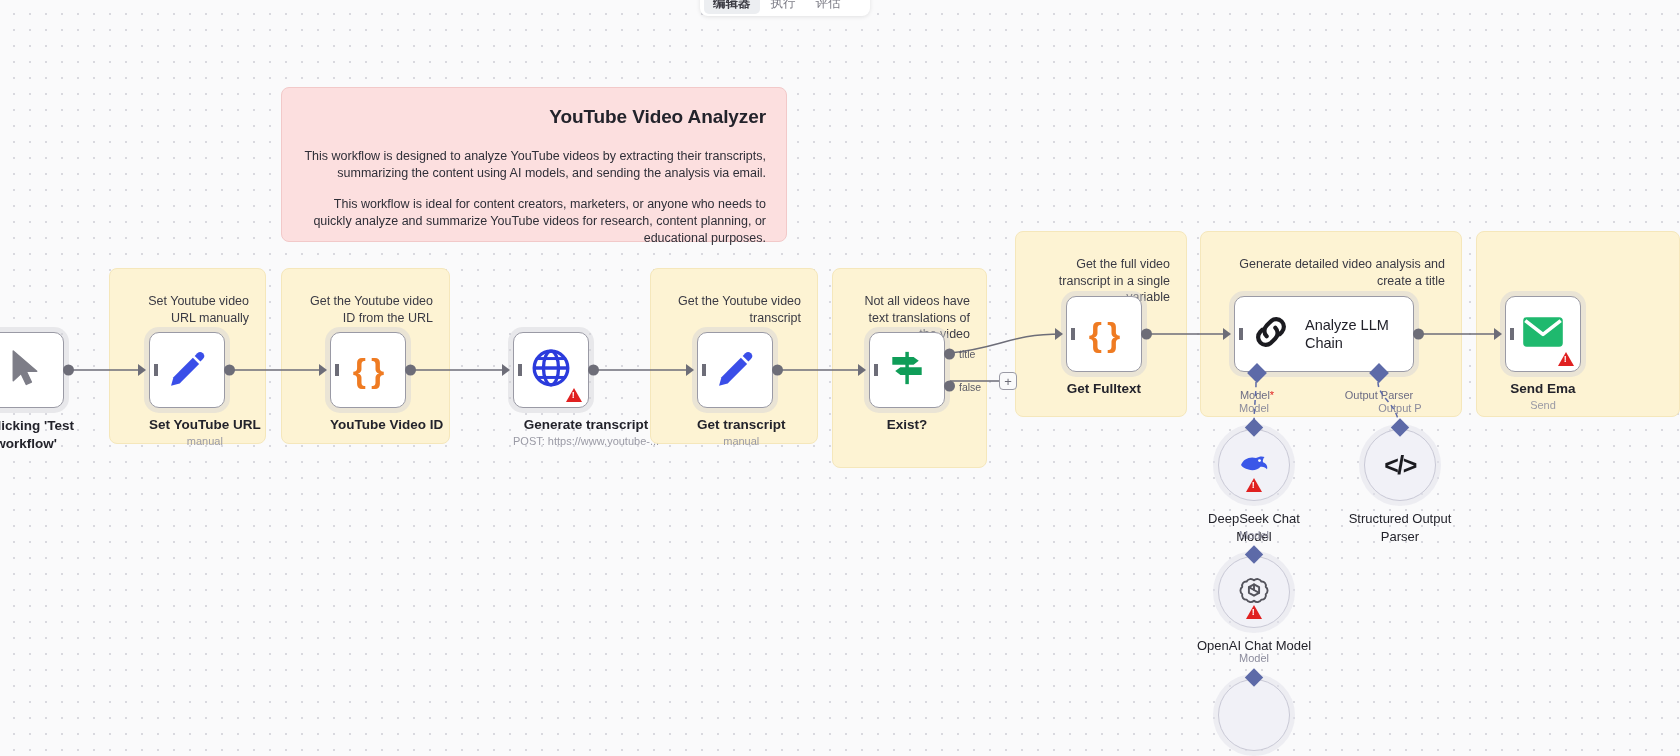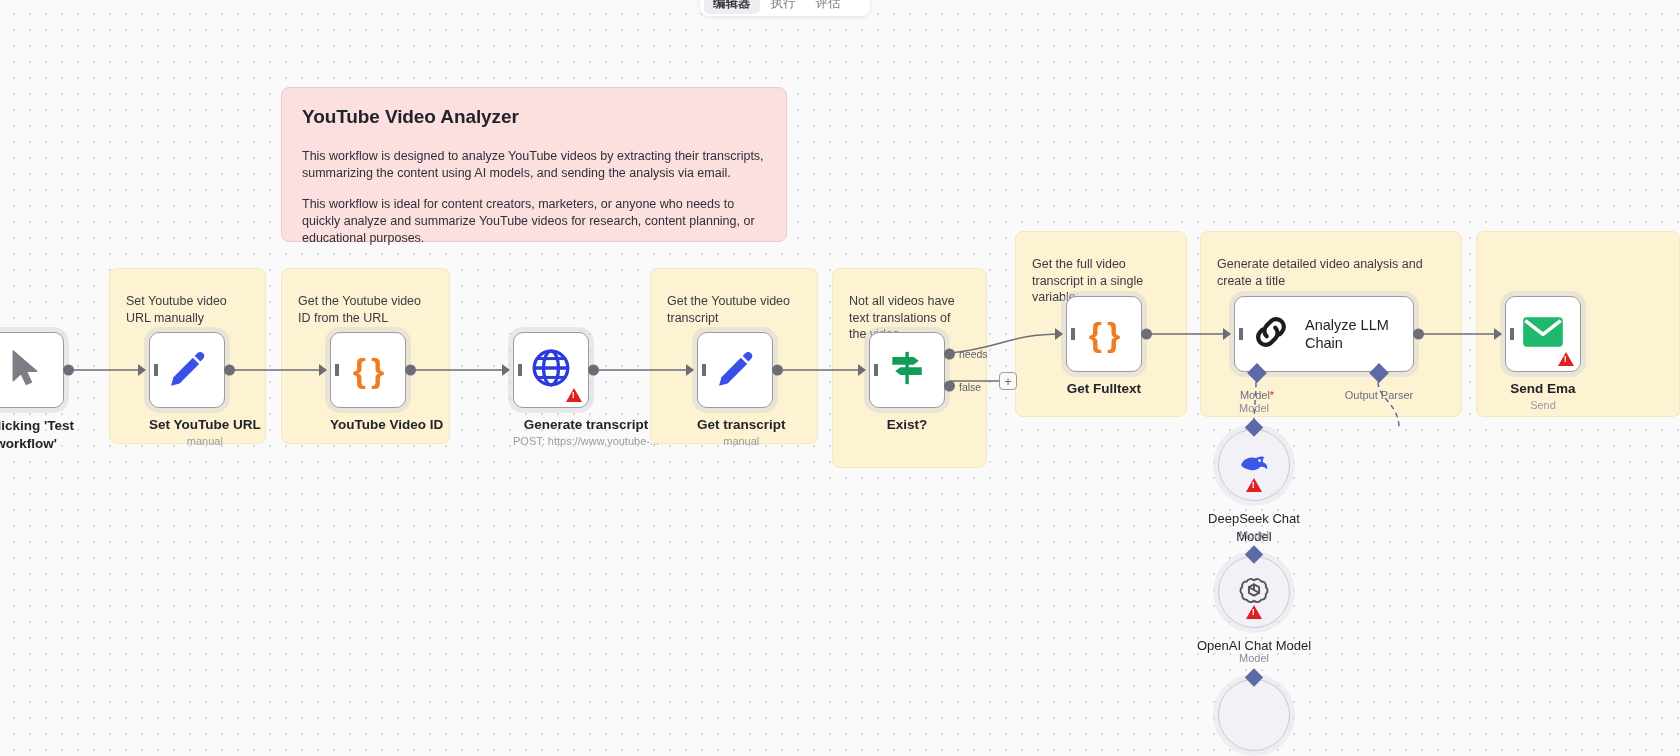--- a/index.html
+++ b/index.html
@@ -47,20 +47,21 @@
     background: #eceef1;
     color: #3c3c44;
     font-weight: 600;
   }
 
   
   .sticky {
     position: absolute;
     border-radius: 8px;
     z-index: 1;
+    text-align: right;
   }
   .sticky.pink {
     background: #fcdfdf;
     border: 1px solid #f2c9c9;
     padding: 18px 20px 16px 20px;
   }
   .sticky.yellow {
     background: #fdf3d3;
     border: 1px solid #f5e7bb;
     padding: 24px 16px;
@@ -418,21 +419,21 @@
     <div class="node-box">
       <span>
         <svg width="44" height="44" viewBox="0 0 24 24">
           <rect x="11.1" y="3.2" width="1.9" height="17.6" fill="#0f9d58"></rect>
           <path d="M4.0 6.0 H15.6 L18.4 8.1 L15.6 10.2 H4.0 Z" fill="#0f9d58"></path>
           <path d="M20.0 11.6 H8.4 L5.6 13.7 L8.4 15.8 H20.0 Z" fill="#0f9d58"></path>
         </svg>
       </span>
       <div class="ep-in"></div>
       <div class="ep-out a">
-        <span class="ep-lbl">needs</span>
+        <span class="ep-lbl">title</span>
       </div>
       <div class="ep-out b">
         <span class="ep-lbl">false</span>
       </div>
     </div>
     <div class="node-caption">Exist?</div>
   </div>
 
   <div class="plus-stub" style="left:999px; top:372px;">
     <span>+</span>
@@ -491,20 +492,28 @@
                    C29.5 15.5, 31 18.4, 30 21.3 C28.5 19.2, 26 18.3, 23.5 18.8
                    C21 21.8, 16 23, 11.5 21.6 C8 20.5, 5.2 19.2, 4 17 Z" fill="#3a57e8"></path>
           <circle cx="22.5" cy="12.6" r="1.4" fill="#ffffff"></circle>
         </svg>
       </span>
       <div class="warn"></div>
     </div>
     <div class="subnode-caption">DeepSeek Chat Model</div>
   </div>
 
+  <div class="subnode" style="left:1364px; top:429px;">
+    <div class="subnode-circle">
+      <div class="diamond"></div>
+      <span class="conn-label">Output P</span>
+      <span style="font-size:25px; font-weight:700; color:#1b1b20; font-family:'Liberation Sans',sans-serif; letter-spacing:-1.5px;">&lt;/&gt;</span>
+    </div>
+    <div class="subnode-caption">Structured Output Parser</div>
+  </div>
 
   <div class="subnode" style="left:1218px; top:556px;">
     <div class="subnode-circle">
       <div class="diamond"></div>
       <span class="conn-label">Model</span>
       <span>
         <svg width="34" height="34" viewBox="0 0 24 24">
           <g fill="none" stroke="#53535c" stroke-width="1.35" stroke-linejoin="round" stroke-linecap="round">
             <path d="M12 5.2 c1.6-1.5 4.1-1.2 5.2 .8 c2.1-.2 3.7 1.8 3.1 3.8 c1.7 1.3 1.7 3.9 0 5.2
                      c.6 2-1 4-3.1 3.8 c-1.1 2-3.6 2.3-5.2 .8 c-1.6 1.5-4.1 1.2-5.2-.8

